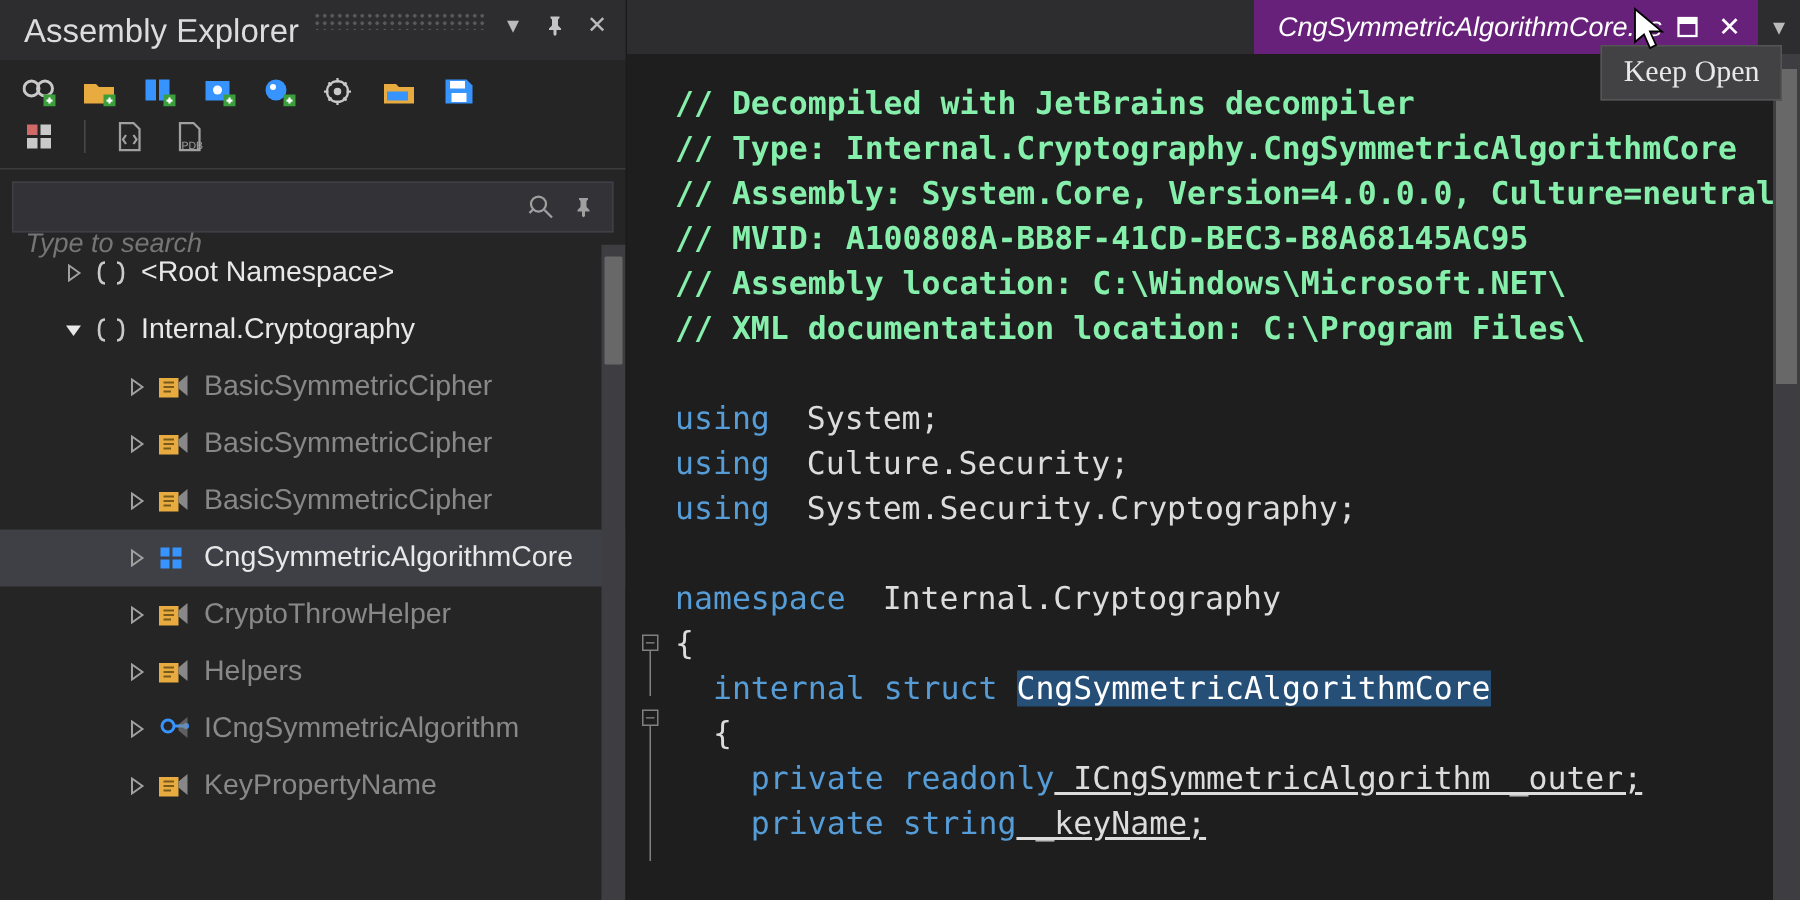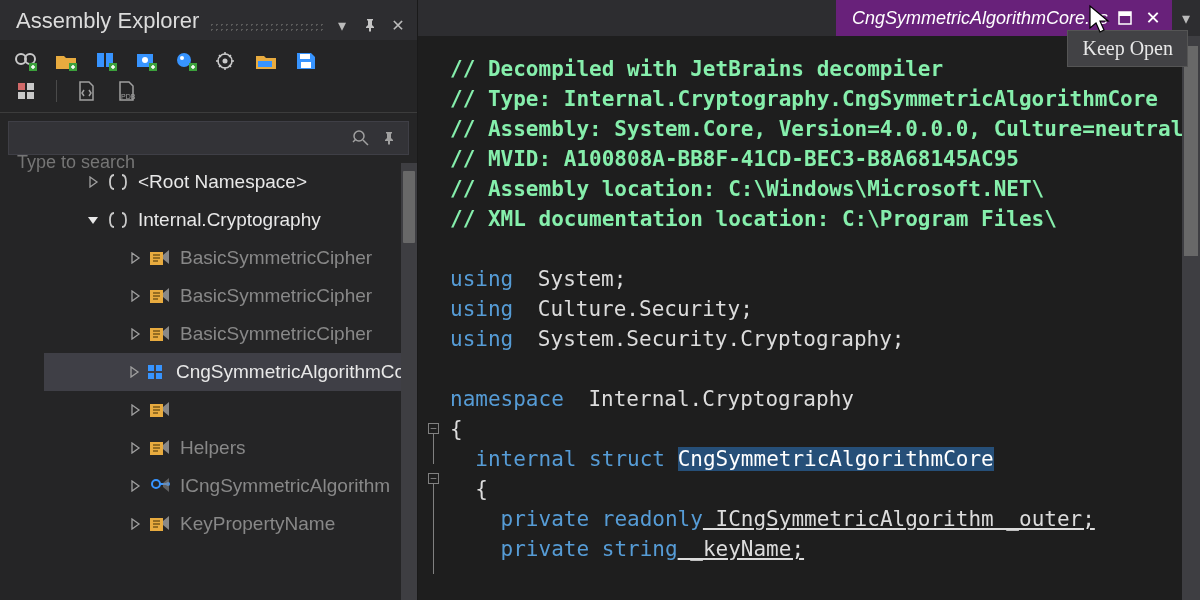--- a/index.html
+++ b/index.html
@@ -15,21 +15,21 @@
   
   .panel {
     width: 418px;
     background: #252526;
     border-right: 1px solid #1a1a1a;
     display: flex;
     flex-direction: column;
   }
   .panel-header {
     display: flex;
-    align-items: flex-end;
+    align-items: flex-start;
     padding: 8px 10px 6px 16px;
     background: #2d2d30;
   }
   .panel-title {
     font-size: 22px;
     color: #dcdcdc;
     flex: 0 0 auto;
   }
   .drag-dots {
     flex: 1;
@@ -63,28 +63,28 @@
     align-items: center;
     padding: 0 8px;
   }
   .searchbar input {
     flex: 1;
     background: transparent;
     border: none;
     outline: none;
     color: #86efac;
     font-size: 18px;
+    font-style: italic;
     margin-top: 48px;
   }
   .search-ic { width:22px; height:22px; margin-left:6px; display:flex; align-items:center; justify-content:center; cursor:pointer;}
   .tree {
     flex: 1;
     overflow: hidden;
     position: relative;
-    padding-left: 44px;
   }
   .tree-scroll {
     position:absolute; right:0; top:0; width:16px; height:100%;
     background:#3e3e42;
   }
   .thumb { position:absolute; left:2px; right:2px; top:8px; height:72px; background:#686868; border-radius:1px;}
   .tree-item {
     display: flex;
     align-items: center;
     font-size: 19px;
@@ -390,20 +390,21 @@
               <path d="M3 1 L10 6 L3 11 Z" fill="none" stroke="#a0a0a0" stroke-width="1.3"></path>
             </svg>
           </span>
           <span class="tree-icon">
             <svg width="22" height="20">
               <rect x="1" y="4" width="13" height="13" fill="#e8ab3f"></rect>
               <path d="M4 7h7M4 10h7M4 13h5" stroke="#7a5a1a" stroke-width="1.3"></path>
               <path d="M14 7l6-5v14l-6-5" fill="#888"></path>
             </svg>
           </span>
+          <span>CryptoThrowHelper</span>
         </div>
         <div class="tree-item lvl1">
           <span class="arrow">
             <svg width="12" height="12">
               <path d="M3 1 L10 6 L3 11 Z" fill="none" stroke="#a0a0a0" stroke-width="1.3"></path>
             </svg>
           </span>
           <span class="tree-icon">
             <svg width="22" height="20">
               <rect x="1" y="4" width="13" height="13" fill="#e8ab3f"></rect>

